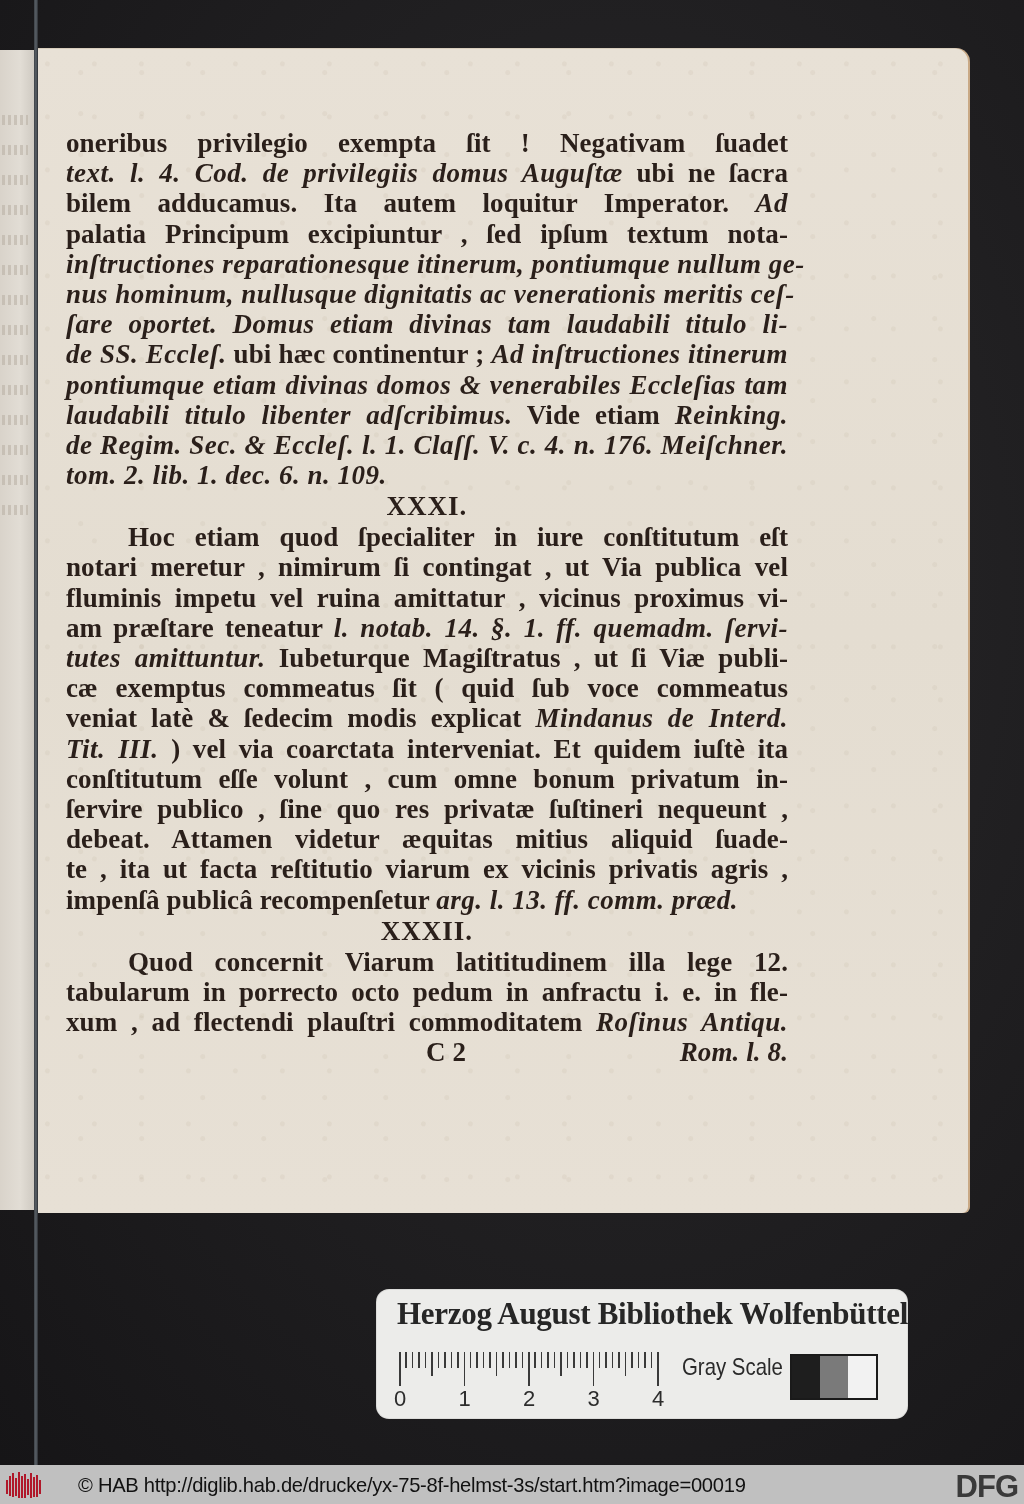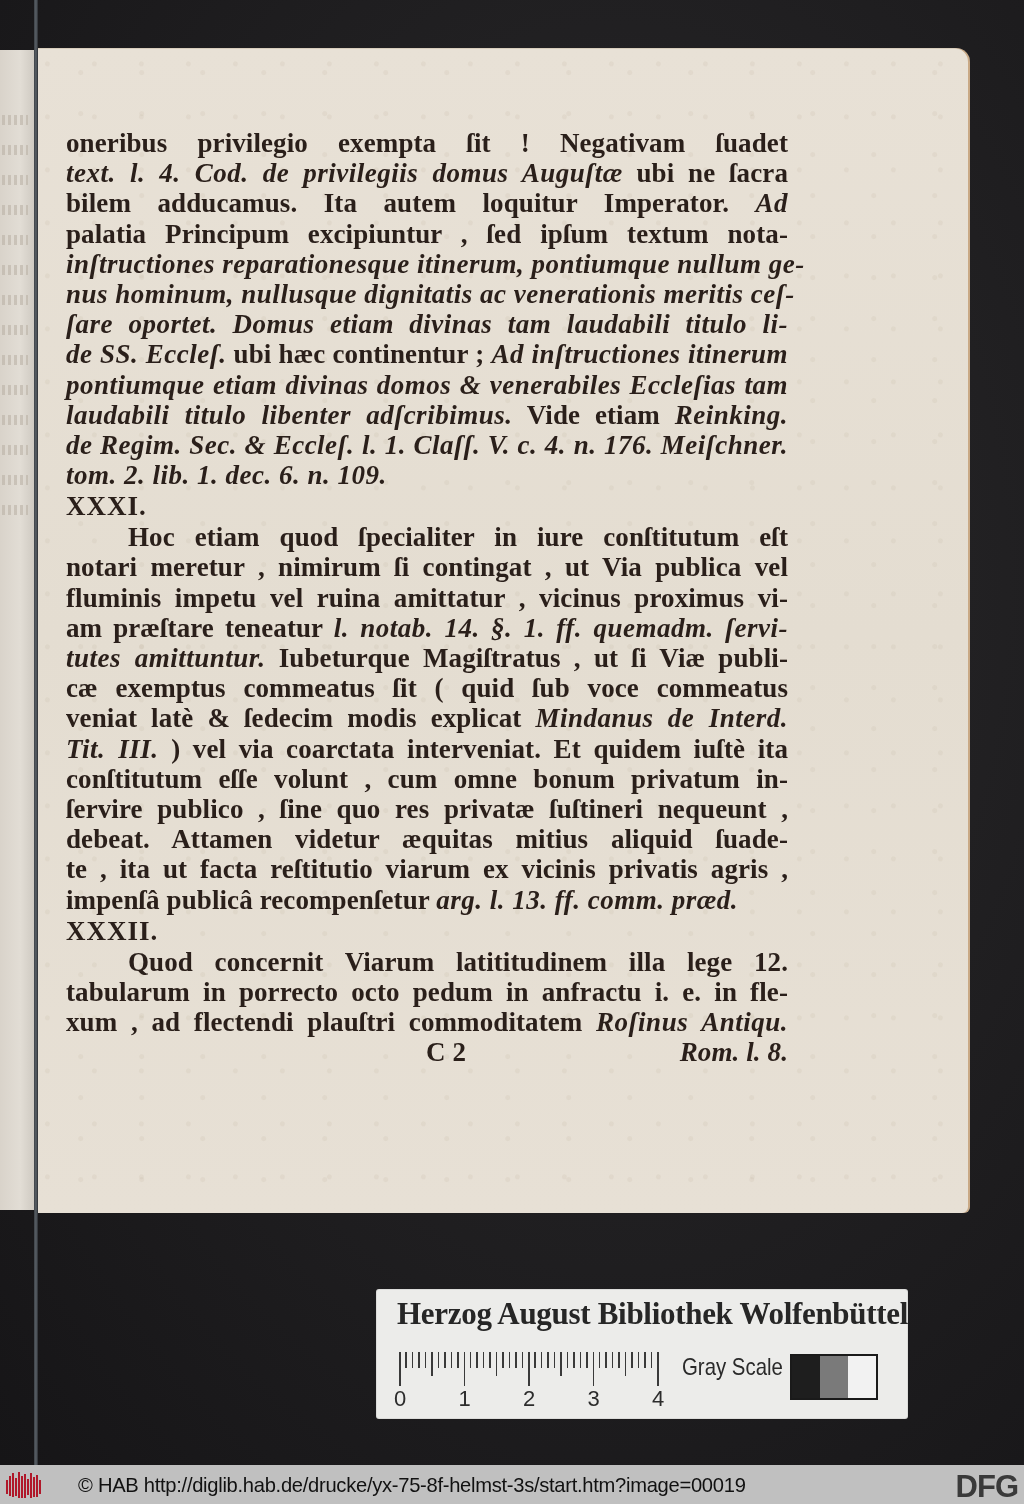--- a/index.html
+++ b/index.html
@@ -43,29 +43,29 @@
       color: #2a1f1a;
       font-size: 27px; line-height: 30.2px;
       font-weight: bold;
       letter-spacing: 0.1px;
       margin-top: 20px;
     }
     .line { white-space: nowrap; text-align: justify; text-align-last: justify; display: block; height: 30.2px; overflow: visible; }
     .line.indent { padding-left: 62px; }
     .line.last { text-align-last: left; }
     .line .it { font-style: italic; font-weight: bold; letter-spacing: 0.5px; }
-    .heading { display: block; text-align: left; height: 32px; line-height: 32px; letter-spacing: 1px; font-family: Liberation Serif, serif; }
+    .heading { display: block; text-align: center; height: 32px; line-height: 32px; letter-spacing: 1px; font-family: Liberation Serif, serif; }
     .footer-line { display: flex; justify-content: space-between; height: 30px; }
     .footer-line .sig { padding-left: 360px; }
 
     
     .card {
       position: absolute; left: 377px; top: 1290px; width: 530px; height: 128px;
       background: #ececea;
-      border-radius: 2px;
+      border-radius: 12px;
       box-shadow: 0 0 0 1px #dcdcda;
     }
     .card-title {
       position: absolute; left: 20px; top: 6px;
       font-family: "Liberation Serif", serif; font-weight: bold;
       font-size: 31px; color: #262626; letter-spacing: -0.3px;
       white-space: nowrap;
     }
     .ruler { position: absolute; left: 22px; top: 62px; width: 264px; height: 60px; }
     .tick { position: absolute; bottom: 26px; width: 1.5px; background: #3a3a3a; }

